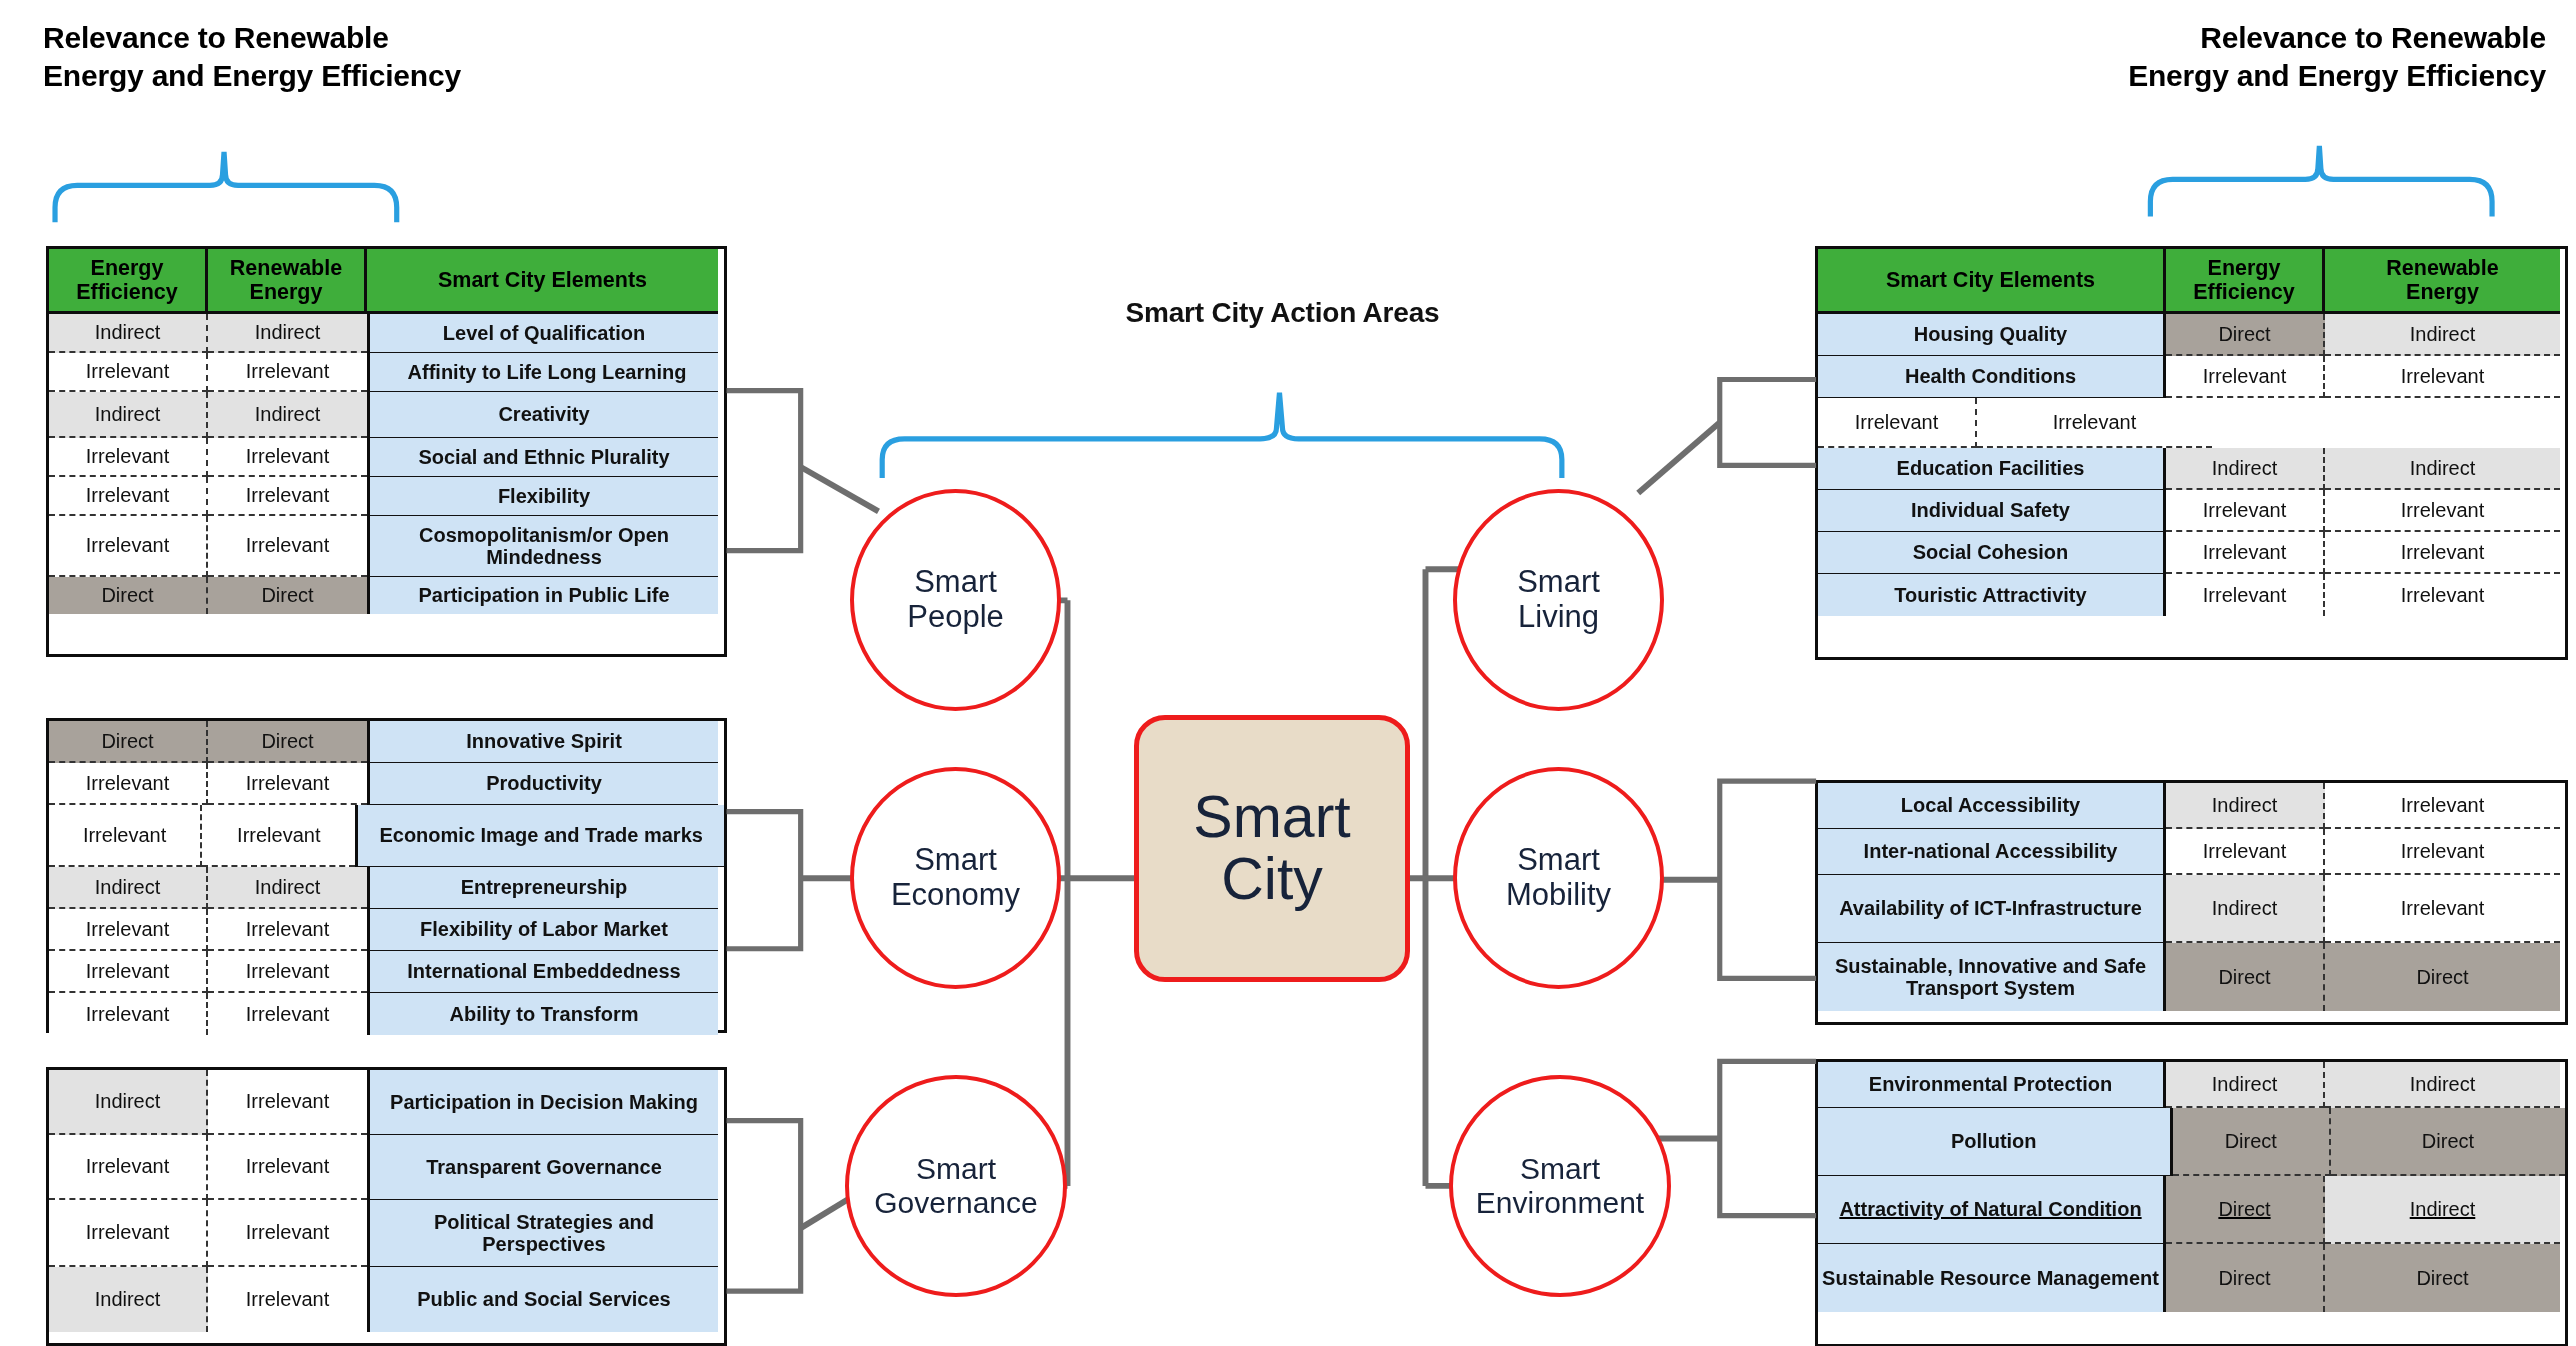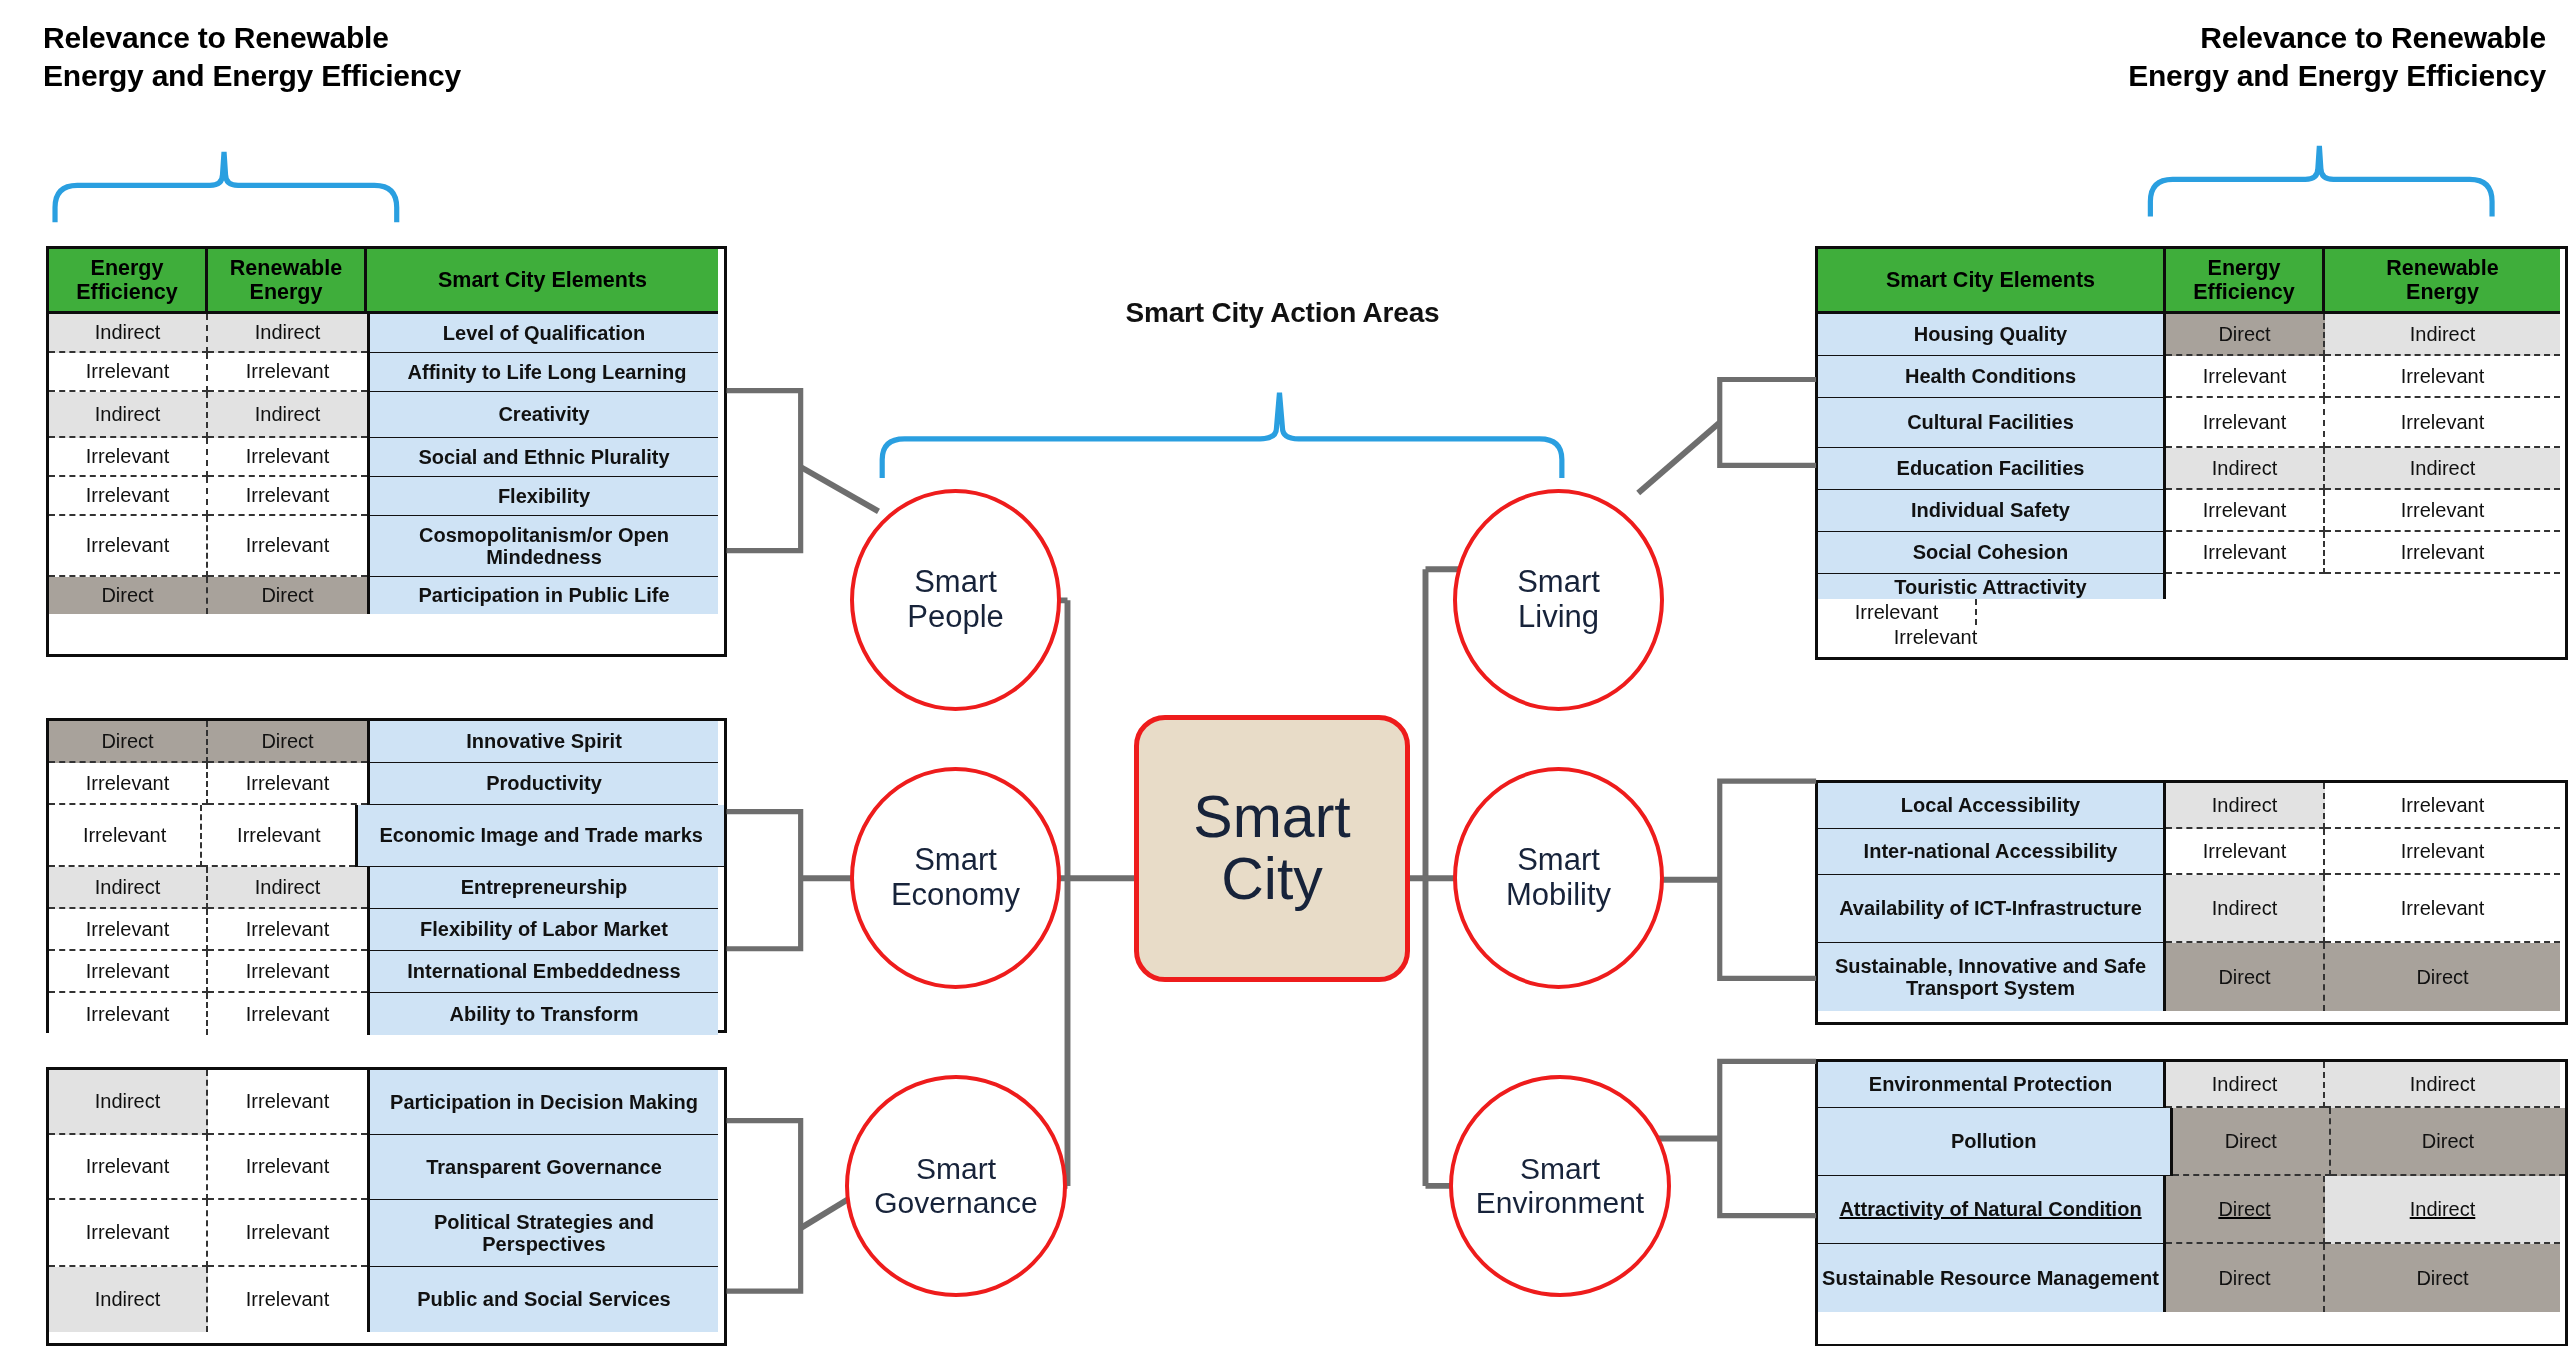--- a/index.html
+++ b/index.html
@@ -227,40 +227,39 @@
           <div class="cell elem rightcol" style="width: 348px;">Housing Quality</div>
           <div class="cell val v-direct sep" style="width: 159px;">Direct</div>
           <div class="cell val v-indirect" style="width: 235px;">Indirect</div>
         </div>
         <div class="trow" style="height: 42px;">
           <div class="cell elem rightcol" style="width: 348px;">Health Conditions</div>
           <div class="cell val v-irrelevant sep" style="width: 159px;">Irrelevant</div>
           <div class="cell val v-irrelevant" style="width: 235px;">Irrelevant</div>
         </div>
         <div class="trow" style="height: 50px;">
-          <div class="cell elem rightcol" style="width: 348px;">Cultural Facilities</div>
           <div class="cell val v-irrelevant sep" style="width: 159px;">Irrelevant</div>
           <div class="cell val v-irrelevant" style="width: 235px;">Irrelevant</div>
         </div>
         <div class="trow" style="height: 42px;">
           <div class="cell elem rightcol" style="width: 348px;">Education Facilities</div>
           <div class="cell val v-indirect sep" style="width: 159px;">Indirect</div>
           <div class="cell val v-indirect" style="width: 235px;">Indirect</div>
         </div>
         <div class="trow" style="height: 42px;">
           <div class="cell elem rightcol" style="width: 348px;">Individual Safety</div>
           <div class="cell val v-irrelevant sep" style="width: 159px;">Irrelevant</div>
           <div class="cell val v-irrelevant" style="width: 235px;">Irrelevant</div>
         </div>
         <div class="trow" style="height: 42px;">
           <div class="cell elem rightcol" style="width: 348px;">Social Cohesion</div>
           <div class="cell val v-irrelevant sep" style="width: 159px;">Irrelevant</div>
           <div class="cell val v-irrelevant" style="width: 235px;">Irrelevant</div>
         </div>
-        <div class="trow" style="height: 42px; flex-direction: column;">
+        <div class="trow" style="height: 42px;">
           <div class="cell elem rightcol lastrow" style="width: 348px;">Touristic Attractivity</div>
           <div class="cell val v-irrelevant sep lastrow" style="width: 159px;">Irrelevant</div>
           <div class="cell val v-irrelevant lastrow" style="width: 235px;">Irrelevant</div>
         </div>
       </div>
       <div class="tbl" style="left: 1815px; top: 780px; width: 753px; height: 245px;">
         <div class="trow" style="height: 46px;">
           <div class="cell elem rightcol" style="width: 348px;">Local Accessibility</div>
           <div class="cell val v-indirect sep" style="width: 159px;">Indirect</div>
           <div class="cell val v-irrelevant" style="width: 235px;">Irrelevant</div>

